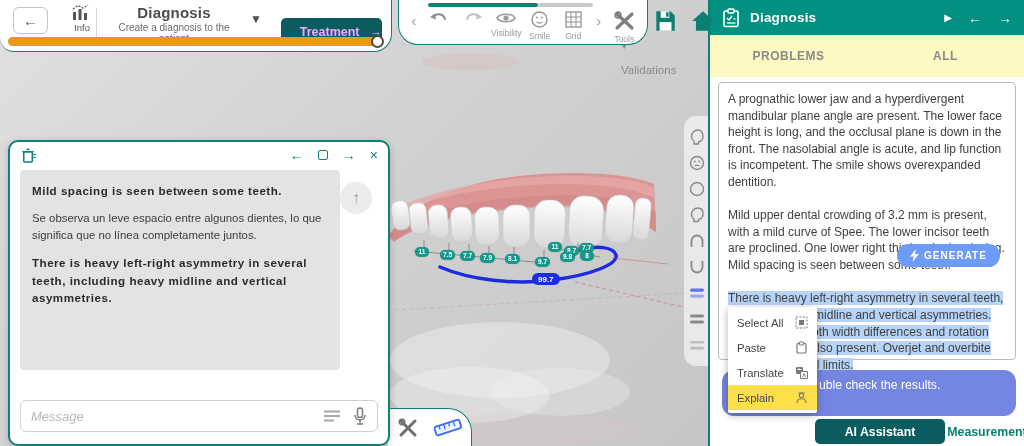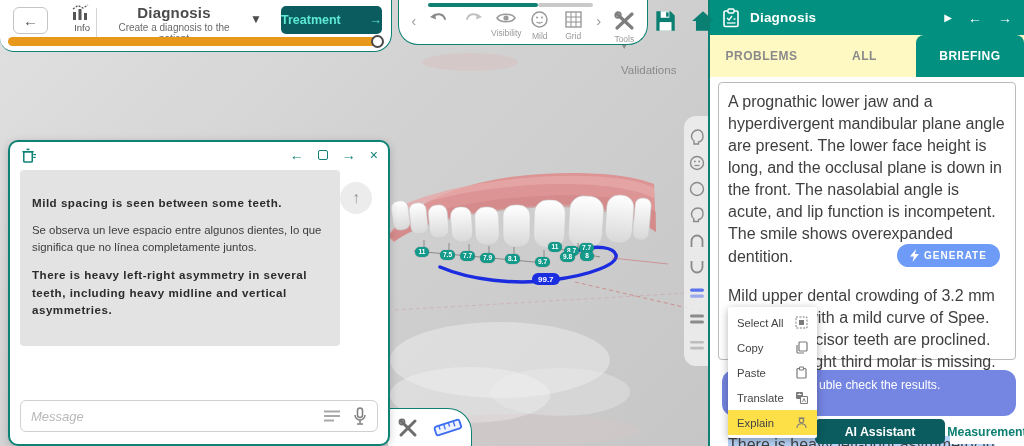--- a/index.html
+++ b/index.html
@@ -38,22 +38,22 @@
     border:1.5px solid #0e8074; border-top:none; border-left:none; border-radius:0 0 18px 14px;
     }
   .back-btn { left:13px; top:7px; width:35px; height:27px; border:1.5px solid #c4c4c4; border-radius:6px;
     background:#fff; color:#555; font-size:15px; display:flex; align-items:center; justify-content:center; cursor:pointer; }
   .info-block { left:60px; top:4px; width:30px; text-align:right; color:#555; font-size:9.5px; }
   .hdr-divider { left:96px; top:8px; width:1px; height:30px; background:#d5d5d5; }
   .title-block { left:104px; top:4px; width:140px; text-align:center; }
   .title-main { font-size:15px; color:#4c4c4c; font-weight:bold; letter-spacing:.2px; }
   .title-sub { font-size:10px; color:#6a6a6a; margin-top:1px; }
   .hdr-caret { left:250px; top:12px; color:#4c4c4c; font-size:12px; cursor:pointer; }
-  .treatment-btn { left:281px; top:6px; width:101px; height:28px; background:#0b5c5f; border-radius:5px;
-    color:#5eead4; font-size:12.5px; font-weight:bold; display:flex; align-items:center; justify-content:space-between; gap:10px; cursor:pointer; }
+  .treatment-btn { left:281px; top:18px; width:101px; height:28px; background:#0b5c5f; border-radius:5px;
+    color:#f0abfc; font-size:12.5px; font-weight:bold; display:flex; align-items:center; justify-content:flex-end; gap:10px; cursor:pointer; }
   .progress-orange { left:8px; top:37px; width:370px; height:9px; background:#e8991c; border-radius:5px; }
   .progress-handle { left:371px; top:35px; width:13px; height:13px; background:#fff; border:2px solid #4a4a4a; border-radius:50%; z-index:11; }
 
   
   .toolbar-card { left:398px; top:0; width:250px; height:45px; z-index:10; background:#fff;
     border:1.5px solid #0e8074; border-top:none; border-radius:0 0 20px 20px;
     display:flex; align-items:flex-start; padding:10px 6px 0 6px; }
   .tb-progress-teal { left:428px; top:3px; width:110px; height:4px; background:#0e8074; border-radius:2px; z-index:11; }
   .tb-progress-gray { left:538px; top:3px; width:55px; height:4px; background:#c9c9c9; border-radius:2px; z-index:11; }
   .tb-item { display:flex; flex-direction:column; align-items:center; width:34px; color:#9a9a9a; cursor:pointer; }
@@ -65,22 +65,22 @@
   .quick-icons { left:652px; top:8px; z-index:10; display:flex; gap:12px; }
   .quick-icons svg { cursor:pointer; }
 
   
   .chat-window { left:8px; top:140px; width:382px; height:306px; z-index:20; background:#fff;
     border:2px solid #0f8276; border-radius:10px; box-shadow:0 2px 8px rgba(0,0,0,.18); }
   .chat-header { left:0; top:0; width:100%; height:26px; display:flex; align-items:center; padding:0 10px; position:absolute; }
   .chat-ctrls { margin-left:auto; display:flex; align-items:center; gap:14px; color:#0f8276; font-size:14px; }
   .chat-ctrls .g { cursor:pointer; line-height:1; }
   .sq-icon { width:10px; height:10px; border:1.7px solid #0f8276; border-radius:2px; display:inline-block; cursor:pointer; }
-  .chat-body { left:10px; top:28px; width:320px; height:176px; background:#e3e3e3; border-radius:4px;
-    padding:24px 12px; overflow:hidden; }
+  .chat-body { left:10px; top:28px; width:320px; height:200px; background:#e3e3e3; border-radius:4px;
+    padding:12px 12px; overflow:hidden; }
   .chat-body p { margin-bottom:11px; }
   .cb-bold { font-size:11.6px; font-weight:bold; color:#2b2b2b; letter-spacing:.5px; line-height:1.5; }
   .cb-text { font-size:11.4px; color:#3c3c3c; line-height:1.45; }
   .scroll-up { left:330px; top:40px; width:32px; height:32px; border-radius:50%; background:#ececec;
     display:flex; align-items:center; justify-content:center; color:#9a9a9a; font-size:16px; cursor:pointer; }
   .message-bar { left:10px; top:258px; width:358px; height:32px; border:1.5px solid #d0d0d0; border-radius:6px;
     display:flex; align-items:center; padding:0 10px; gap:12px; background:#fff; }
   .message-input { flex:1; border:none; outline:none; font-size:13px; font-style:italic; color:#0369a1;
     font-family:"Liberation Sans",sans-serif; background:transparent; }
   .message-input::placeholder { color:#b8b8b8; font-style:italic; }
@@ -92,21 +92,21 @@
     display:flex; align-items:center; padding:0 12px; gap:10px; }
   .panel-title { color:#fff; font-size:13.5px; font-weight:bold; letter-spacing:.2px; }
   .panel-hdr-icons { margin-left:auto; display:flex; align-items:center; gap:16px; color:#fff; }
   .panel-hdr-icons .g { cursor:pointer; font-size:14px; line-height:1; }
   .panel-hdr-icons .g.small { font-size:10px; }
   .tab-row { left:0; top:35px; width:100%; height:42px; position:absolute; background:#fef9c3; display:flex; }
   .tab { flex:1; display:flex; align-items:center; justify-content:center; font-size:12px; font-weight:bold;
     color:#8a8a8a; letter-spacing:.5px; cursor:pointer; }
   .tab.selected { background:#029180; color:#fff; border-radius:8px 8px 0 0; flex:1.05; }
   .brief-box { left:8px; top:82px; width:298px; height:278px; border:1px solid #bbb; border-radius:4px;
-    background:#fff; padding:8px 9px; font-size:16px; color:#3f3f3f; line-height:1.38; }
+    background:#fff; padding:8px 9px; font-size:12px; color:#3f3f3f; line-height:1.38; }
   .brief-box p { margin-bottom:17px; }
   .hl { background:#b7d3f7; }
   .generate { left:187px; top:244px; width:103px; height:23px; position:absolute; background:#6d9bf7; border-radius:13px;
     color:#fff; font-size:10px; font-weight:bold; letter-spacing:1px; display:flex; align-items:center; justify-content:center; gap:5px; cursor:pointer; }
   .beta-notice { left:12px; top:370px; width:294px; height:46px; position:absolute; background:#7585e2; border-radius:12px;
     color:#fff; font-size:12.2px; line-height:1.5; padding:6px 8px 6px 97px; }
   .ai-btn { left:105px; top:419px; width:130px; height:25px; position:absolute; background:#0b5c5f; border-radius:5px;
     color:#fff; font-size:12.3px; font-weight:bold; display:flex; align-items:center; justify-content:center; cursor:pointer; }
   .measure-btn { left:240px; top:419px; width:74px; height:25px; position:absolute; background:#fff;
     color:#0c7f73; font-size:12.3px; font-weight:bold; display:flex; align-items:center; justify-content:center; cursor:pointer; }
@@ -295,21 +295,21 @@
       </svg>
       <div class="lbl">Visibility</div>
     </div>
     <div class="tb-item">
       <svg width="19" height="19" viewBox="0 0 19 19">
         <circle cx="9.5" cy="9.5" r="7.5" fill="none" stroke="#9a9a9a" stroke-width="1.5"></circle>
         <circle cx="7" cy="7.5" r="1" fill="#9a9a9a"></circle>
           <circle cx="12" cy="7.5" r="1" fill="#9a9a9a"></circle>
         <path d="M6.5,12 Q9.5,14 12.5,12" fill="none" stroke="#9a9a9a" stroke-width="1.3"></path>
       </svg>
-      <div class="lbl">Mild</div>
+      <div class="lbl">Smile</div>
     </div>
     <div class="tb-item">
       <svg width="19" height="19" viewBox="0 0 19 19">
         <rect x="2" y="2" width="15" height="15" fill="none" stroke="#9a9a9a" stroke-width="1.4"></rect>
         <line x1="7" y1="2" x2="7" y2="17" stroke="#9a9a9a" stroke-width="1.1"></line>
         <line x1="12" y1="2" x2="12" y2="17" stroke="#9a9a9a" stroke-width="1.1"></line>
         <line x1="2" y1="7" x2="17" y2="7" stroke="#9a9a9a" stroke-width="1.1"></line>
         <line x1="2" y1="12" x2="17" y2="12" stroke="#9a9a9a" stroke-width="1.1"></line>
       </svg>
       <div class="lbl">Grid</div>
@@ -394,21 +394,20 @@
       <span class="panel-title">Diagnosis</span>
       <div class="panel-hdr-icons">
         <span class="g small">▶</span>
         <span class="g">←</span>
         <span class="g">→</span>
       </div>
     </div>
     <div class="tab-row">
       <div class="tab">PROBLEMS</div>
       <div class="tab">ALL</div>
-      <div class="tab selected">BRIEFING</div>
     </div>
     <div class="abs brief-box">
       <p>A prognathic lower jaw and a hyperdivergent mandibular plane angle are present. The lower face height is long, and the occlusal plane is down in the front. The nasolabial angle is acute, and lip function is incompetent. The smile shows overexpanded dentition.</p>
       <p>Mild upper dental crowding of 3.2 mm is present, with a mild curve of Spee. The lower incisor teeth are proclined. One lower right third molar is missing. Mild spacing is seen between some teeth.</p>
       <p><span class="hl">There is heavy left-right asymmetry in several teeth, including heavy midline and vertical asymmetries. Mild to heavy tooth width differences and rotation asymmetry are also present. Overjet and overbite are within normal limits.</span></p>
     </div>
     <div class="generate">
       <svg width="9" height="13" viewBox="0 0 9 13">
         <polygon points="6,0 0,7.5 3.8,7.5 2.5,13 9,5 5,5" fill="#fff"></polygon>
       </svg>
@@ -420,27 +419,20 @@
     <div class="ai-btn">AI Assistant</div>
     <div class="measure-btn">Measurement</div>
   </div>
 
   <div class="abs context-menu">
     <div class="cm-item">
       <span>Select All</span>
       <svg class="cm-ic" width="13" height="13" viewBox="0 0 13 13">
         <rect x="1" y="1" width="11" height="11" fill="none" stroke="#7a7a7a" stroke-width="1" stroke-dasharray="2 1.4"></rect>
         <rect x="4" y="4" width="5" height="5" fill="#7a7a7a"></rect>
-      </svg>
-    </div>
-    <div class="cm-item">
-      <span>Copy</span>
-      <svg class="cm-ic" width="13" height="13" viewBox="0 0 13 13">
-        <rect x="4" y="1" width="8" height="9" rx="1" fill="none" stroke="#7a7a7a" stroke-width="1.2"></rect>
-        <path d="M2,4 V11 a1,1 0 0 0 1,1 H9" fill="none" stroke="#7a7a7a" stroke-width="1.2"></path>
       </svg>
     </div>
     <div class="cm-item">
       <span>Paste</span>
       <svg class="cm-ic" width="13" height="13" viewBox="0 0 13 13">
         <rect x="2" y="2.5" width="9" height="9.5" rx="1" fill="none" stroke="#7a7a7a" stroke-width="1.2"></rect>
         <rect x="4.5" y="1" width="4" height="3" rx="0.8" fill="#fff" stroke="#7a7a7a" stroke-width="1.1"></rect>
       </svg>
     </div>
     <div class="cm-item">

